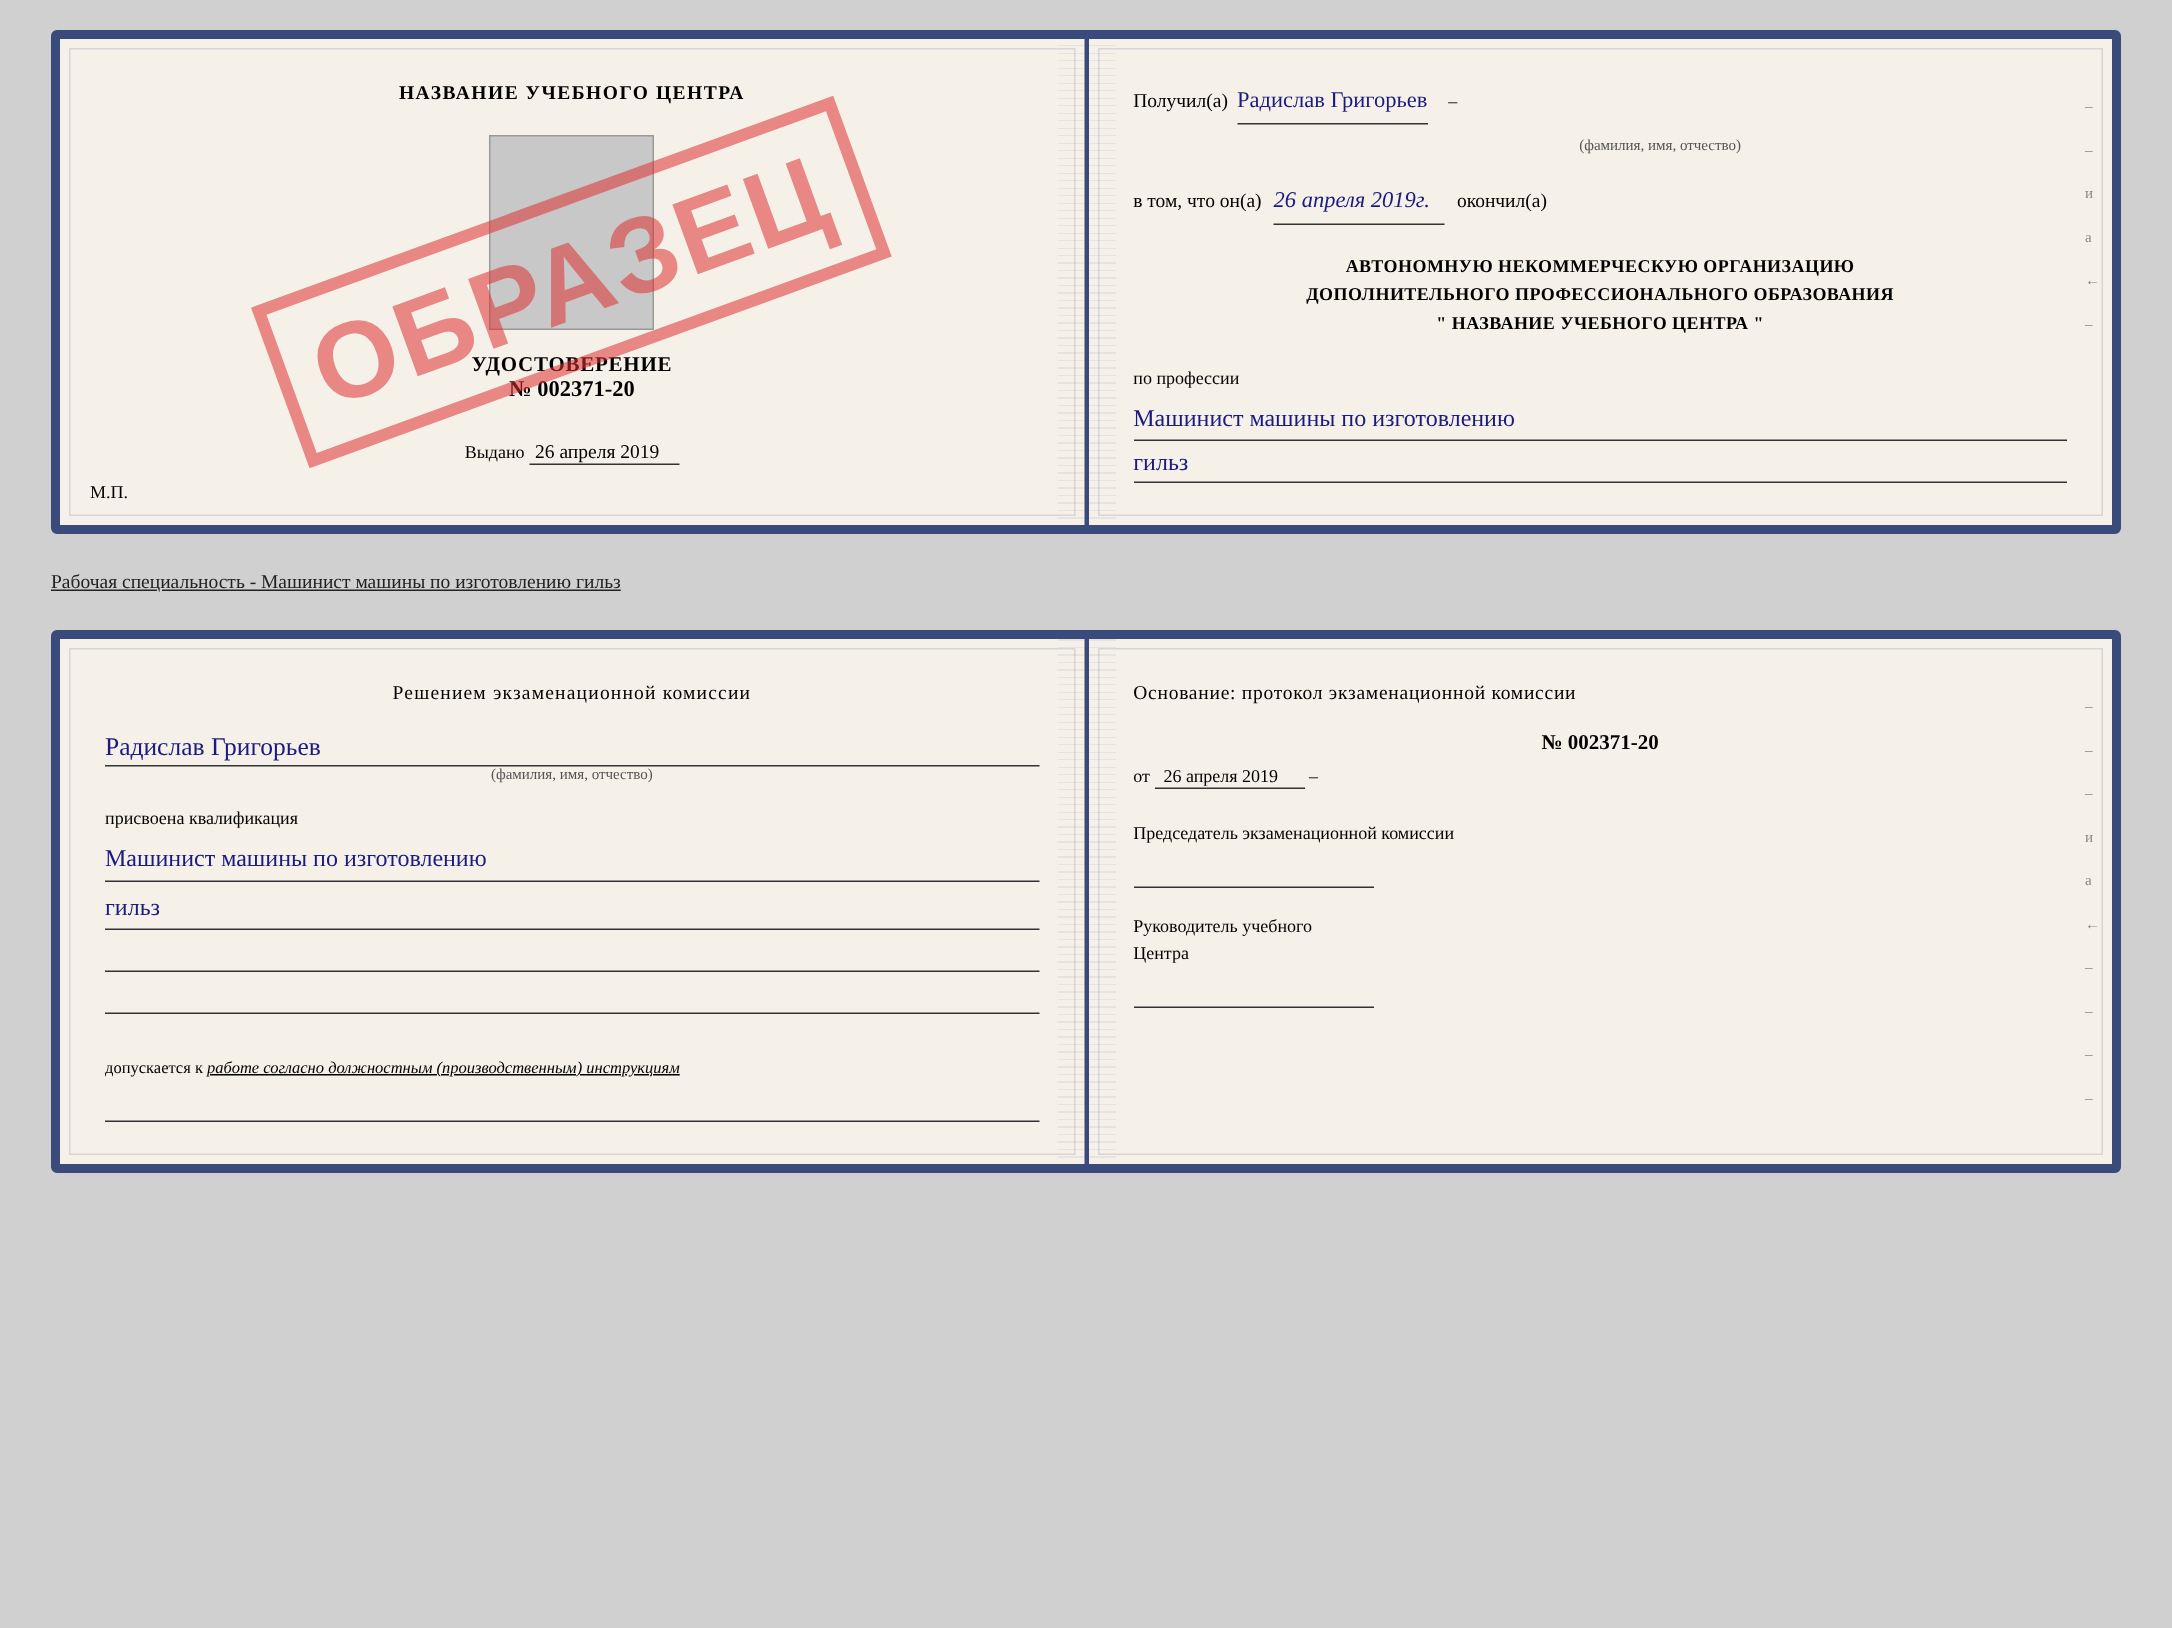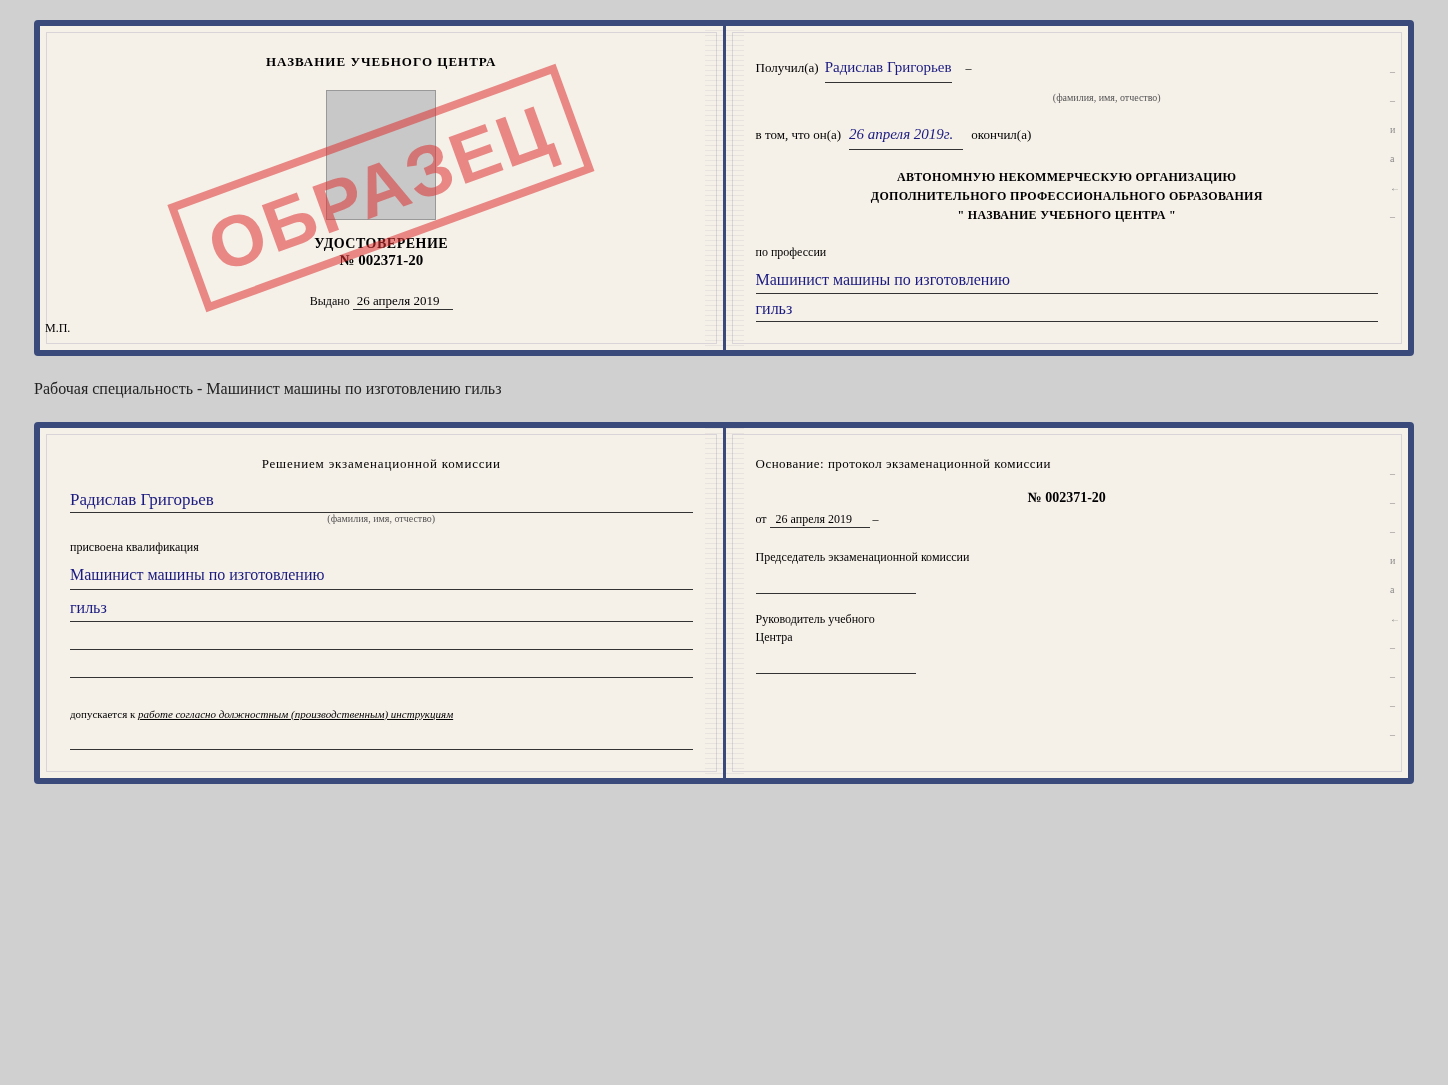--- a/index.html
+++ b/index.html
@@ -89,21 +89,21 @@
     }
 
     .issued-line {
       font-size: 12px;
       margin-top: 16px;
     }
 
     .mp-line {
       position: absolute;
       bottom: 14px;
-      left: 5px;
+      left: 20px;
       font-size: 12px;
     }
 
     
     .stamp-obrazec {
       position: absolute;
       top: 50%;
       left: 50%;
       transform: translate(-50%, -50%) rotate(-20deg);
       font-size: 72px;
@@ -193,24 +193,25 @@
       top: 40px;
       display: flex;
       flex-direction: column;
       gap: 18px;
       font-size: 10px;
       color: #888;
     }
 
     
     .caption-line {
-      font-size: 16px;
+      font-size: 13px;
       color: #222;
       padding: 6px 0;
       width: 1380px;
+      text-decoration: underline;
     }
 
     
     .bottom-doc .doc-left {
       display: flex;
       flex-direction: column;
     }
 
     .commission-title {
       font-size: 13px;

